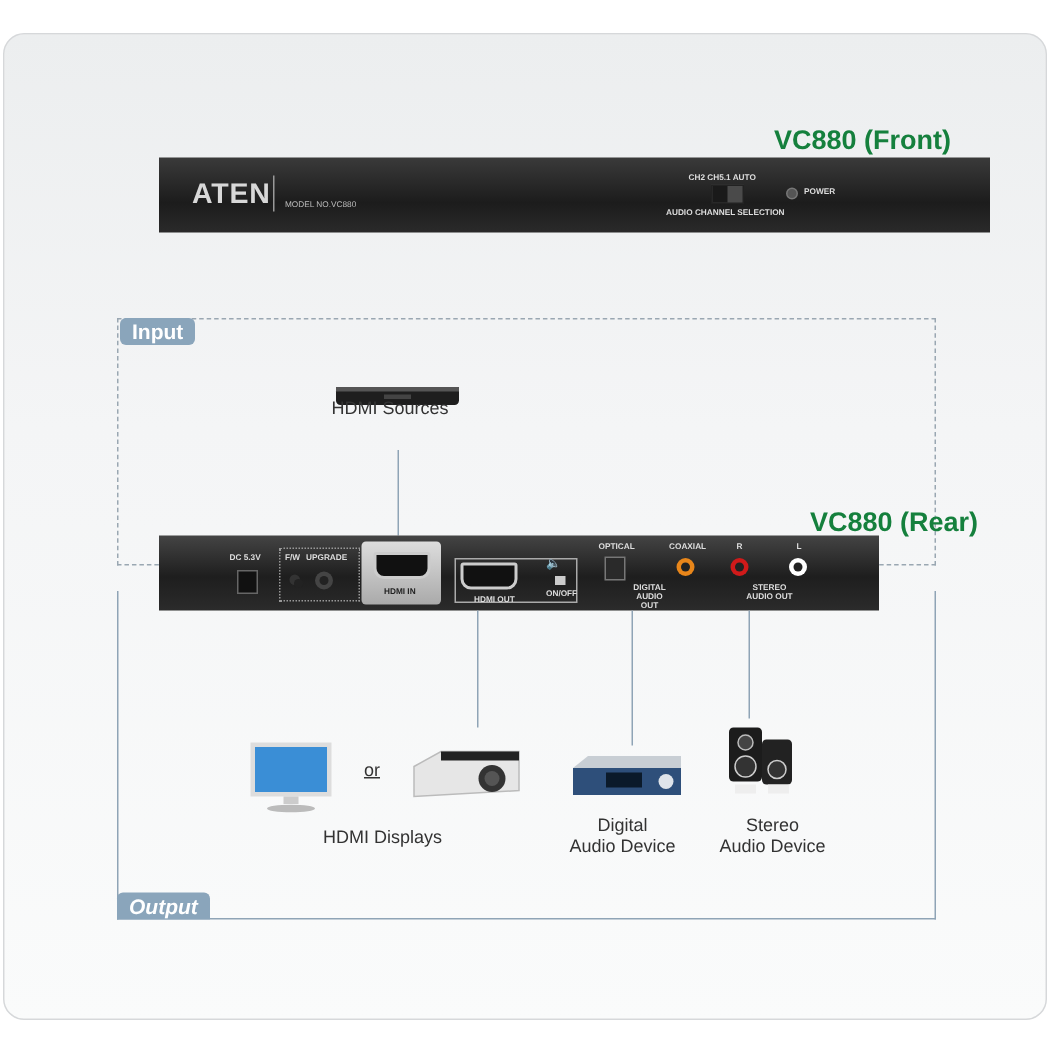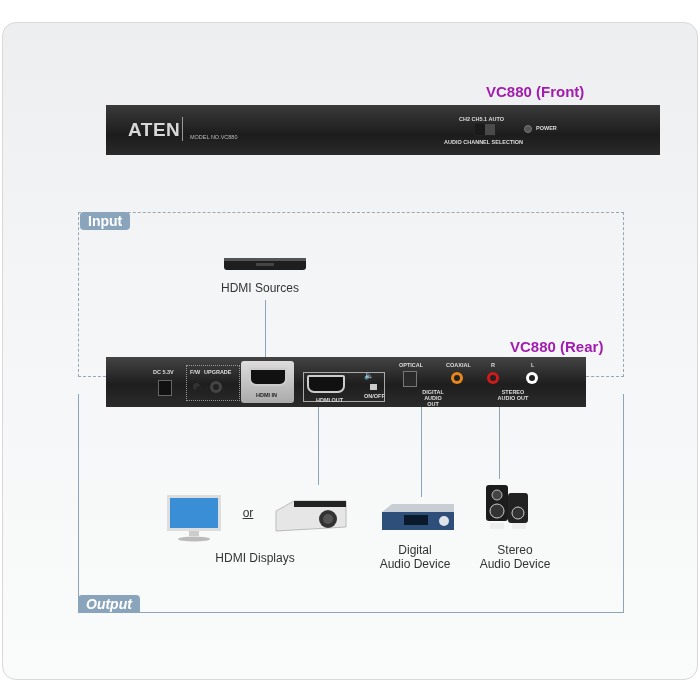--- a/index.html
+++ b/index.html
@@ -1,20 +1,20 @@
 <!DOCTYPE html>
 <html><head>
 <meta charset="utf-8">
 <style>
   html, body { margin:0; padding:0; background:#ffffff; }
   body { width:700px; height:700px; position:relative; overflow:hidden; font-family:"Liberation Sans", sans-serif; }
   .panel { position:absolute; left:2px; top:22px; width:694px; height:656px; border:1px solid #d6d8da; border-radius:14px;
            background:linear-gradient(180deg,#eceeef 0%,#f4f5f6 40%,#fafbfb 100%); }
   .abs { position:absolute; }
-  .title { font-weight:bold; font-size:15px; color:#a21caf; }
+  .title { font-weight:bold; font-size:18px; color:#15803d;margin-left:30px; }
   .front { position:absolute; left:106px; top:105px; width:554px; height:50px; background:linear-gradient(180deg,#3a3a3a,#1c1c1c 60%,#2a2a2a); }
   .aten { position:absolute; left:22px; top:14px; color:#d8d8d8; font-size:19px; font-weight:bold; letter-spacing:0.5px; }
   .sep { position:absolute; left:76px; top:12px; width:1px; height:24px; background:#999; }
   .prod { position:absolute; left:83px; top:13px; color:#e8e8e8; font-size:12.5px; }
   .model { position:absolute; left:84px; top:29px; color:#bbb; font-size:5.5px; }
   .tiny { color:#ddd; font-size:5.5px; font-weight:bold; position:absolute; }
   .switch { position:absolute; left:368px; top:18px; width:20px; height:11px; background:#4a4a4a; border:1px solid #222; }
   .switch i { position:absolute; left:0; top:0; width:10px; height:11px; background:#1a1a1a; }
   .led { position:absolute; left:418px; top:20px; width:6px; height:6px; border-radius:50%; background:#555; border:1px solid #777; }
   .dash-box { position:absolute; left:78px; top:212px; width:544px; height:163px; border:1px dashed #9aa7b2; }
@@ -46,21 +46,21 @@
   <div class="tiny" style="left:430px;top:20px;">POWER</div>
 </div>
 
 <div class="dash-box"></div>
 <div class="tag" style="left:80px;top:212px;">Input</div>
 <svg class="abs" style="left:222px;top:254px;" width="86" height="20">
   <rect x="2" y="4" width="82" height="12" rx="3" fill="#1e1e1e"></rect>
   <rect x="2" y="4" width="82" height="3" fill="#555"></rect>
   <rect x="34" y="9" width="18" height="3" fill="#444"></rect>
 </svg>
-<div class="label" style="left:210px;top:281px;width:100px;">HDMI Sources</div>
+<div class="label" style="left:210px;top:265px;width:100px;">HDMI Sources</div>
 <div class="vline" style="left:265px;top:300px;height:57px;"></div>
 
 <div class="abs title" style="left:510px;top:338px;">VC880 (Rear)</div>
 <div class="out-box"></div>
 <div class="rear">
   <div class="tiny" style="left:47px;top:12px;">DC 5.3V</div>
   <div class="abs" style="left:52px;top:23px;width:12px;height:14px;background:#111;border:1px solid #666;"></div>
   <div class="abs" style="left:80px;top:8px;width:52px;height:34px;border:1px dotted #999;"></div>
   <div class="tiny" style="left:84px;top:12px;">F/W</div>
   <div class="tiny" style="left:98px;top:12px;">UPGRADE</div>

